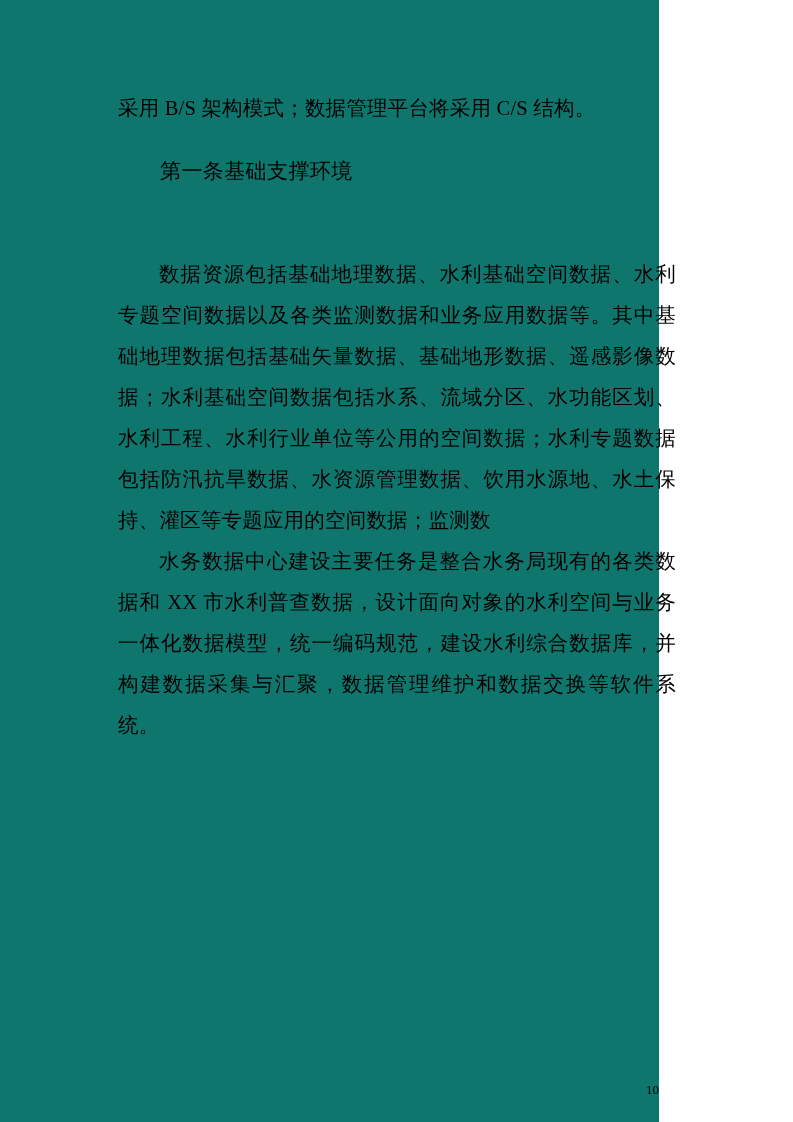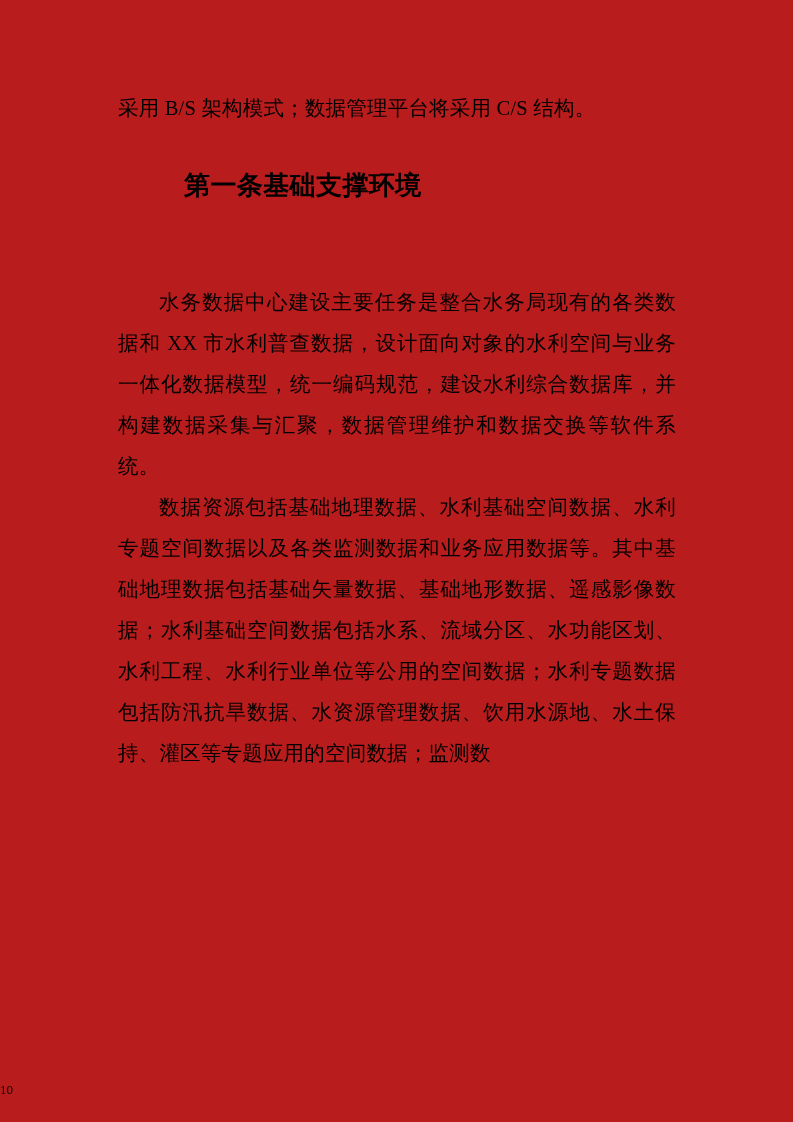--- a/index.html
+++ b/index.html
@@ -11,23 +11,23 @@
     width: 793px;
     height: 1122px;
     position: relative;
     font-family: "Liberation Serif", "DejaVu Serif", serif;
     color: #000000;
   }
   .page {
     position: absolute;
     left: 0;
     top: 0;
-    width: 793px;
+    width: 659px;
     height: 1122px;
-    background: #b91c1c;
+    background: #0f766e;
     box-sizing: border-box;
     padding: 88px 118px 0 118px;
   }
   .doc-body {
     width: 558px;
   }
   p {
     margin: 0;
     font-size: 20.5px;
     line-height: 41px;
@@ -35,35 +35,35 @@
     text-justify: inter-ideograph;
     letter-spacing: 0.2px;
   }
   p.indent {
     text-indent: 2em;
   }
   p.continued {
     text-indent: 0;
   }
   h2 {
-    margin: 14px;
-    font-size: 26px;
+    margin: 0;
+    font-size: 21px;
     line-height: 41px;
-    font-weight: bold;
+    font-weight: normal;
     text-indent: 2em;
     letter-spacing: 0.4px;
   }
   .gap-before-heading { height: 22px; }
   .gap-after-heading { height: 20px; }
   .page-number {
     position: absolute;
     left: 0;
     right: 0;
     top: 1082px;
-    text-align: left;
+    text-align: right;
     font-size: 13px;
     font-family: "Liberation Serif", "DejaVu Serif", serif;
     color: #000000;
   }
 </style>
 </head>
 <body>
 
 <div class="page">
   <div class="doc-body">
@@ -75,20 +75,20 @@
     <h2>第一条基础支撑环境</h2>
 
     <div class="gap-after-heading"></div>
 
 
     <div class="gap-before-heading"></div>
 
 
     <div class="gap-after-heading"></div>
 
+    <p class="indent">数据资源包括基础地理数据、水利基础空间数据、水利专题空间数据以及各类监测数据和业务应用数据等。其中基础地理数据包括基础矢量数据、基础地形数据、遥感影像数据；水利基础空间数据包括水系、流域分区、水功能区划、水利工程、水利行业单位等公用的空间数据；水利专题数据包括防汛抗旱数据、水资源管理数据、饮用水源地、水土保持、灌区等专题应用的空间数据；监测数</p>
+
     <p class="indent">水务数据中心建设主要任务是整合水务局现有的各类数据和 XX 市水利普查数据，设计面向对象的水利空间与业务一体化数据模型，统一编码规范，建设水利综合数据库，并构建数据采集与汇聚，数据管理维护和数据交换等软件系统。</p>
-
-    <p class="indent">数据资源包括基础地理数据、水利基础空间数据、水利专题空间数据以及各类监测数据和业务应用数据等。其中基础地理数据包括基础矢量数据、基础地形数据、遥感影像数据；水利基础空间数据包括水系、流域分区、水功能区划、水利工程、水利行业单位等公用的空间数据；水利专题数据包括防汛抗旱数据、水资源管理数据、饮用水源地、水土保持、灌区等专题应用的空间数据；监测数</p>
 
   </div>
 
   <div class="page-number">10</div>
 </div>
 
 </body></html>

